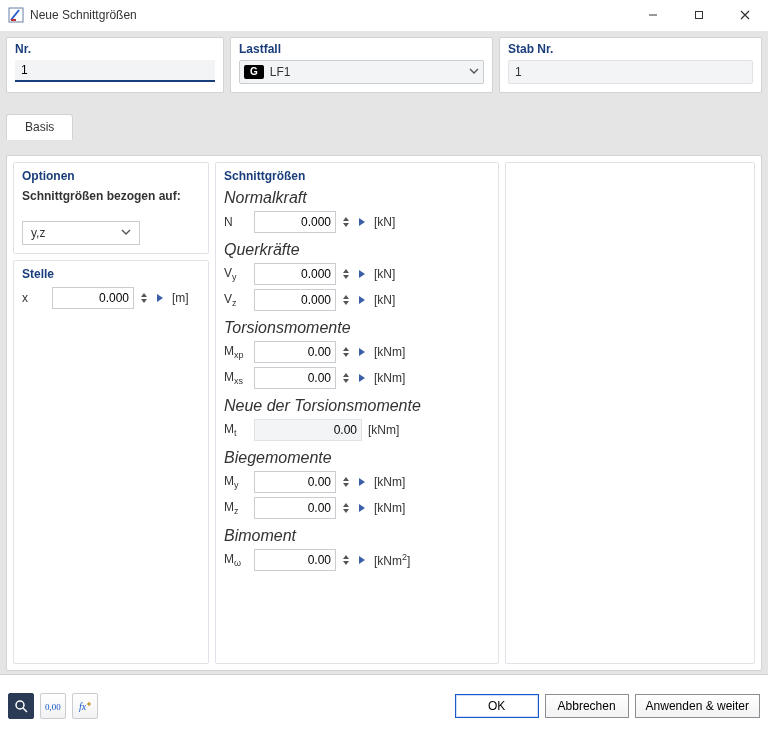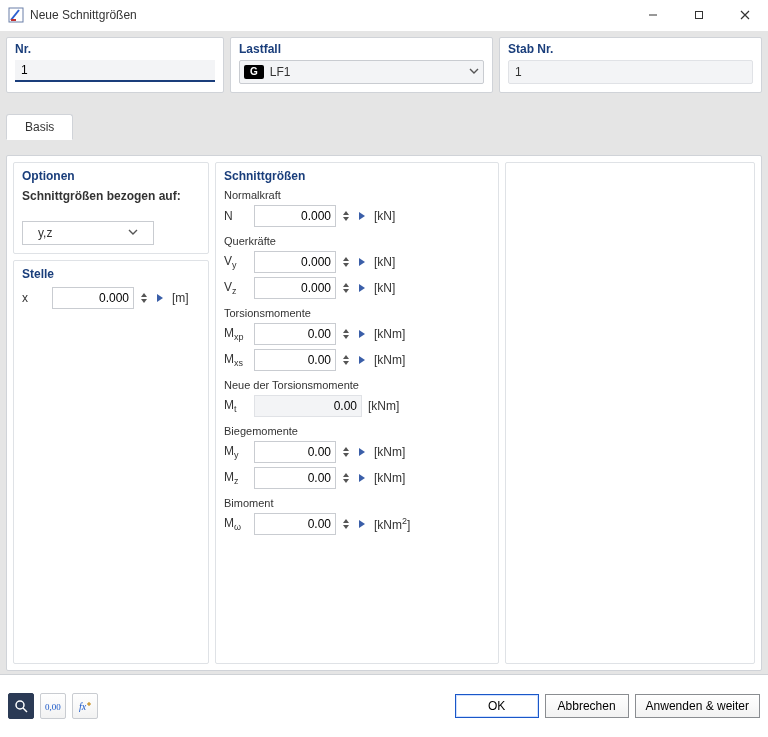--- a/index.html
+++ b/index.html
@@ -173,24 +173,25 @@
     background: #ffffff;
   }
   .panel.grow { flex: 1; }
   .panel .plabel {
     color: #1a3e7b;
     font-weight: 600;
     font-size: 12px;
     margin-bottom: 6px;
   }
   .sublabel {
-    font-size: 11px;
+    font-size: 16px;
     color: #333;
     margin-top: 8px;
     margin-bottom: 4px;
+    font-style: italic;
   }
   .sublabel.first { margin-top: 0; }
 
   .field-row {
     display: flex;
     align-items: center;
     gap: 4px;
     height: 22px;
     margin-bottom: 4px;
   }
@@ -240,21 +241,21 @@
   }
   .unit sup { font-size: 9px; }
 
   .smallcombo {
     height: 22px;
     width: 100px;
     background: #ffffff;
     border: 1px solid #c9ccd1;
     display: flex;
     align-items: center;
-    padding: 0 15px;
+    padding: 0 8px;
     gap: 4px;
   }
   .smallcombo .chev { margin-left: auto; }
 
   
   .comment-row {
     margin: 6px 6px 0 6px;
     display: flex;
     gap: 6px;
     height: 58px;

